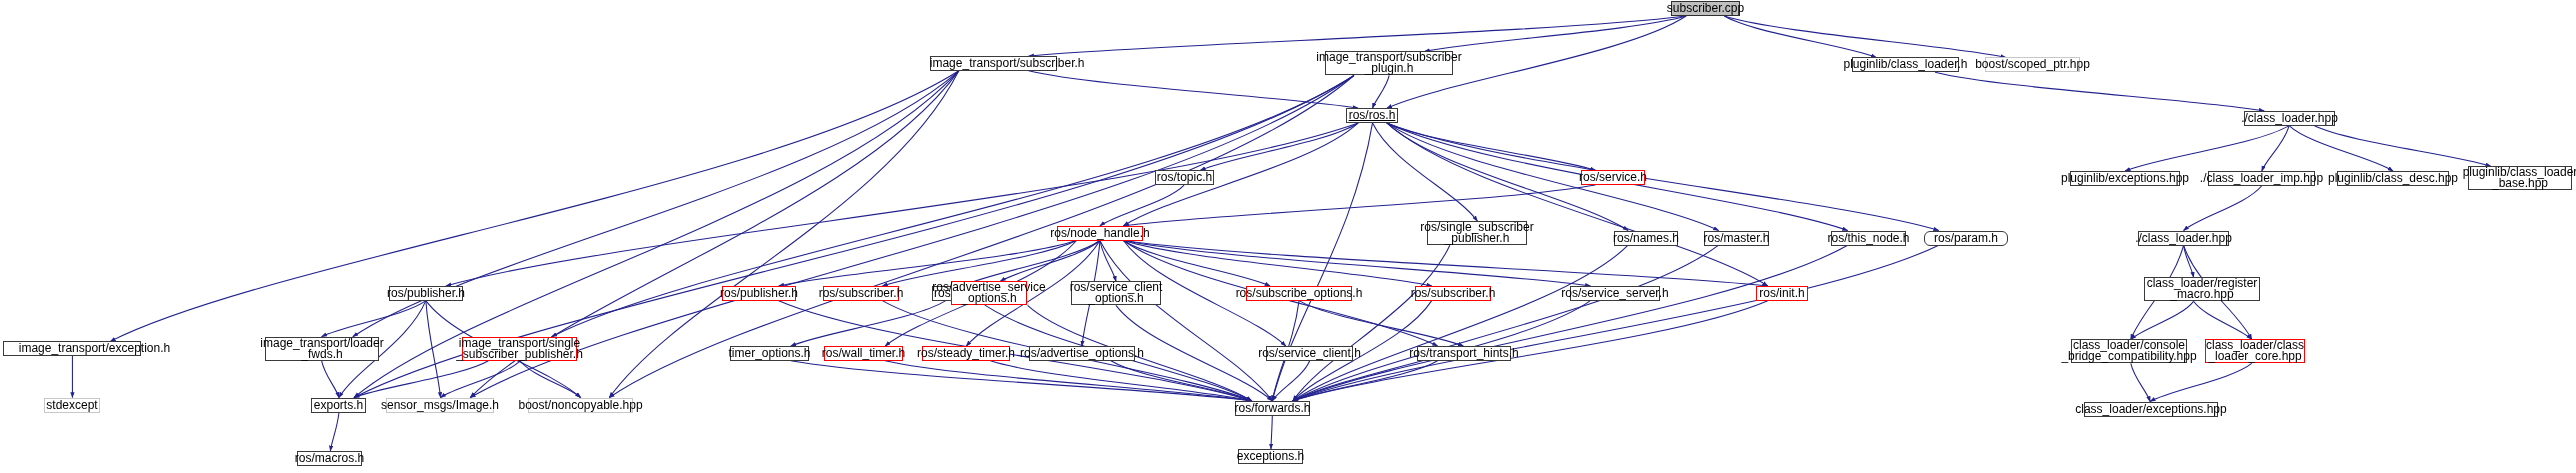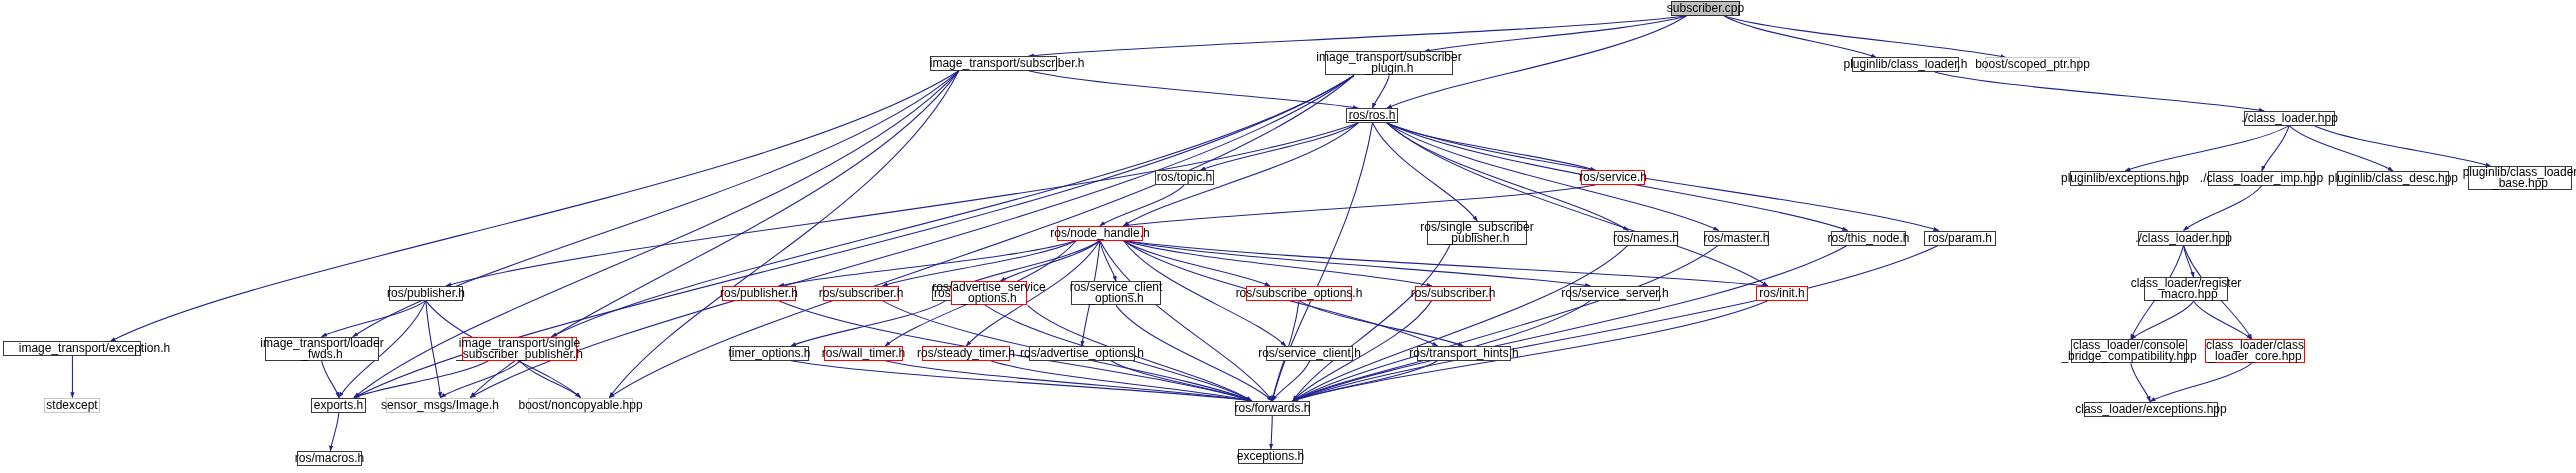--- a/index.html
+++ b/index.html
@@ -152,22 +152,22 @@
 _base.hpp</div>
       <div class="node dark" style="left: 1155px; top: 170px; width: 59px; height: 14.7px;">ros/topic.h</div>
       <div class="node red" style="left: 1581px; top: 170px; width: 64px; height: 14.7px;">ros/service.h</div>
       <div class="node dark" style="left: 2138px; top: 231px; width: 91px; height: 14.7px;">./class_loader.hpp</div>
       <div class="node red" style="left: 1057px; top: 226px; width: 86px; height: 14.7px;">ros/node_handle.h</div>
       <div class="node dark" style="left: 1427px; top: 221px; width: 100px; height: 24px;">ros/single_subscriber
 _publisher.h</div>
       <div class="node dark" style="left: 1614px; top: 231px; width: 64px; height: 14.7px;">ros/names.h</div>
       <div class="node dark" style="left: 1704px; top: 231px; width: 65px; height: 14.7px;">ros/master.h</div>
       <div class="node dark" style="left: 1831px; top: 231px; width: 75px; height: 14.7px;">ros/this_node.h</div>
-      <div class="node dark" style="left: 1924px; top: 231px; width: 72px; height: 14.7px;">ros/param.h</div>
-      <div class="node dark" style="left: 2144px; top: 277px; width: 84px; height: 24px;">class_loader/register
+      <div class="node dark" style="left: 1924px; top: 231px; width: 84px; height: 14.7px; border-radius: 6px;">ros/param.h</div>
+      <div class="node dark" style="left: 2144px; top: 277px; width: 116px; height: 24px;">class_loader/register
 _macro.hpp</div>
       <div class="node dark" style="left: 389px; top: 286px; width: 74px; height: 14.7px;">ros/publisher.h</div>
       <div class="node red" style="left: 722px; top: 286px; width: 74px; height: 14.7px;">ros/publisher.h</div>
       <div class="node red" style="left: 823px; top: 286px; width: 76px; height: 14.7px;">ros/subscriber.h</div>
       <div class="node dark" style="left: 932px; top: 286px; width: 60px; height: 14.7px;">ros/timer.h</div>
       <div class="node red" style="left: 951px; top: 281px; width: 76px; height: 24px;">ros/advertise_service
 _options.h</div>
       <div class="node dark" style="left: 1071px; top: 281px; width: 90px; height: 24px;">ros/service_client
 _options.h</div>
       <div class="node red" style="left: 1246px; top: 286px; width: 106px; height: 14.7px;">ros/subscribe_options.h</div>

